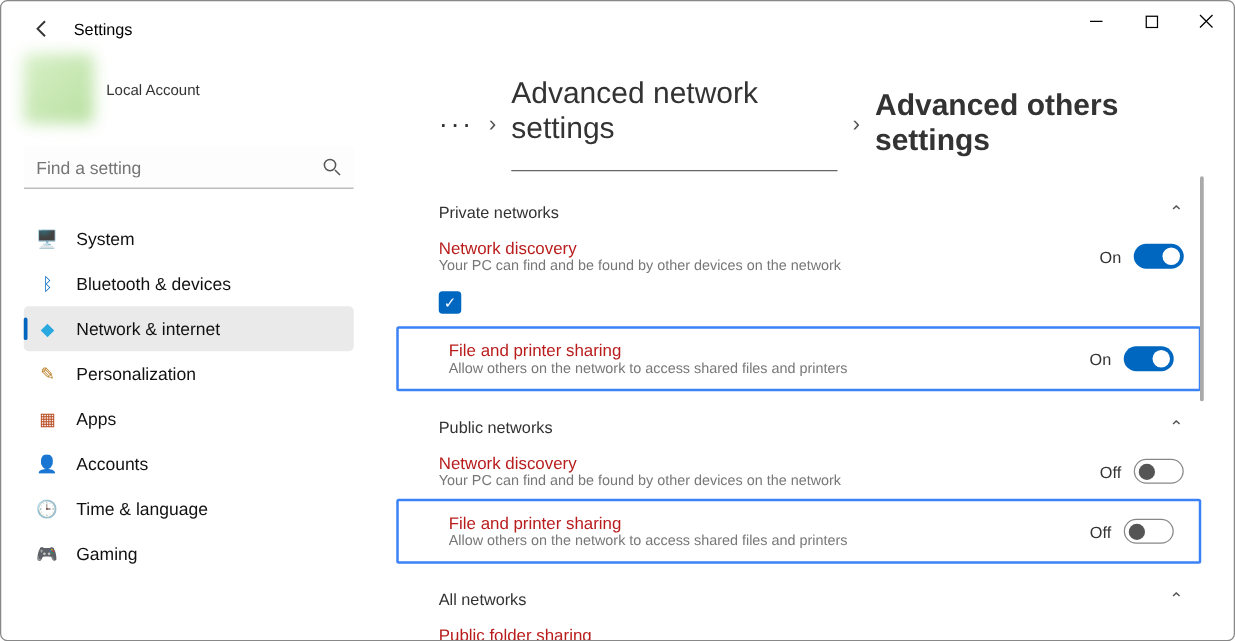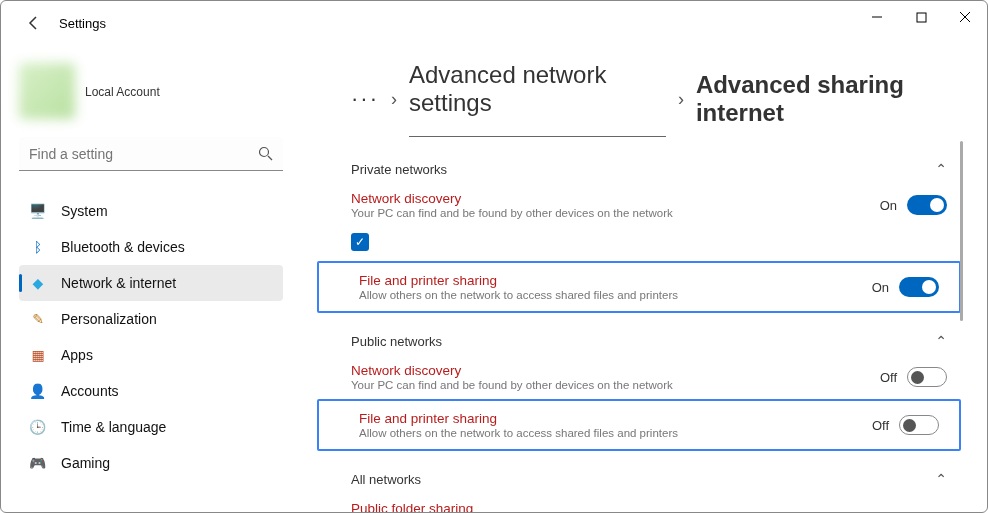--- a/index.html
+++ b/index.html
@@ -6,21 +6,21 @@
 body { width: 988px; height: 513px; background: #fff; overflow: hidden; border: 1px solid #888; border-radius: 6px; position: relative; }
 
 
 .titlebar { height: 44px; display: flex; align-items: center; position: relative; }
 .back-btn { width: 22px; height: 22px; margin-left: 22px; display: flex; align-items: center; justify-content: center; color: #333; cursor: pointer; }
 .title-text { margin-left: 14px; font-size: 13px; color: #000; }
 .win-controls { position: absolute; right: 0; top: 0; display: flex; }
 .win-btn { width: 44px; height: 32px; display: flex; align-items: center; justify-content: center; color: #000; font-size: 14px; }
 
 
-.sidebar { position: absolute; left: 0; top: 56px; width: 300px; padding-left: 18px; padding-right: 18px; }
+.sidebar { position: absolute; left: 0; top: 36px; width: 300px; padding-left: 18px; padding-right: 18px; }
 .profile { display: flex; align-items: center; height: 60px; margin-top: 4px; margin-bottom: 16px; }
 .avatar { width: 56px; height: 56px; background: linear-gradient(135deg,#d8f0c8,#b8e0a0); border-radius: 4px; filter: blur(6px); margin-right: 10px; }
 .profile-name { font-size: 13px; font-weight: 600; color: #000; }
 .profile-sub { font-size: 12px; color: #333; margin-top: 2px; }
 .searchbox { position: relative; margin-bottom: 22px; }
 .searchbox input { width: 100%; height: 34px; border: none; border-bottom: 1.5px solid #888; border-radius: 4px 4px 0 0; background: #fdfdfd; padding: 0 34px 0 10px; font-size: 14px; color: #4c1d95; outline: none; }
 .searchbox .mag { position: absolute; right: 10px; top: 9px; color: #555; }
 .navlist { list-style: none; }
 .navitem { display: flex; align-items: center; height: 36px; padding-left: 10px; gap: 14px; font-size: 14px; color: #111; border-radius: 4px; position: relative; }
 .navitem.active { background: #eaeaea; }
@@ -136,21 +136,21 @@
       </li>
     </ul>
 </div>
 
 <div class="main">
   <div class="breadcrumb">
     <span class="dots">···</span>
     <span class="chev">›</span>
     <span class="seg1">Advanced network settings</span>
     <span class="chev">›</span>
-    <span class="seg2">Advanced sharing internet</span>
+    <span class="seg2">Advanced others settings</span>
   </div>
 
   <div class="section">
     <div class="sec-head">
       <span>Private networks</span>
       <span class="sec-chev">⌃</span>
     </div>
     <div class="row">
       <div class="txt">
         <div class="ttl">Network discovery</div>

